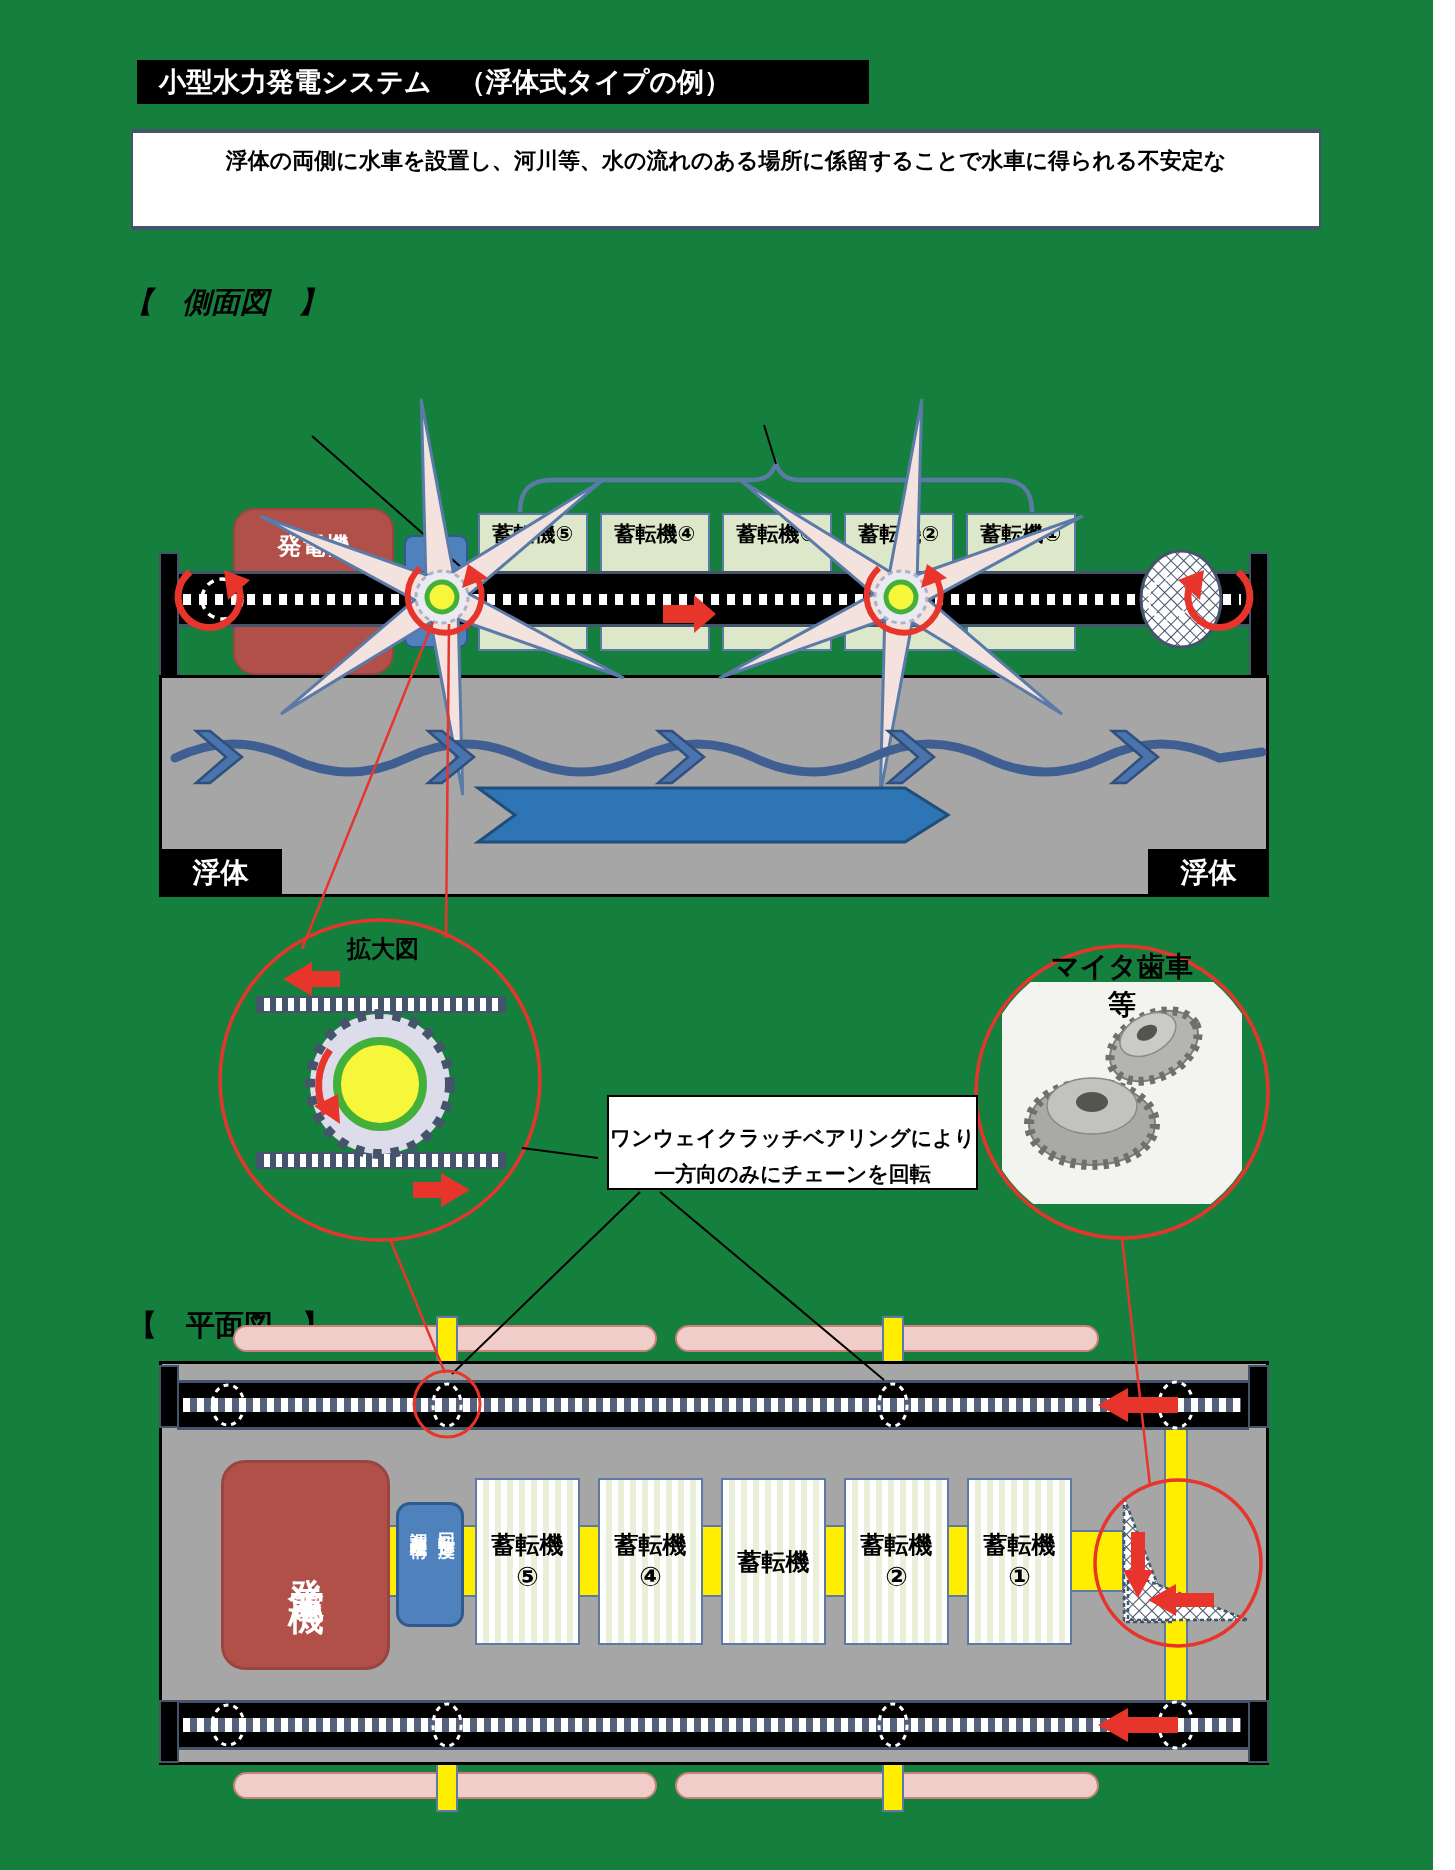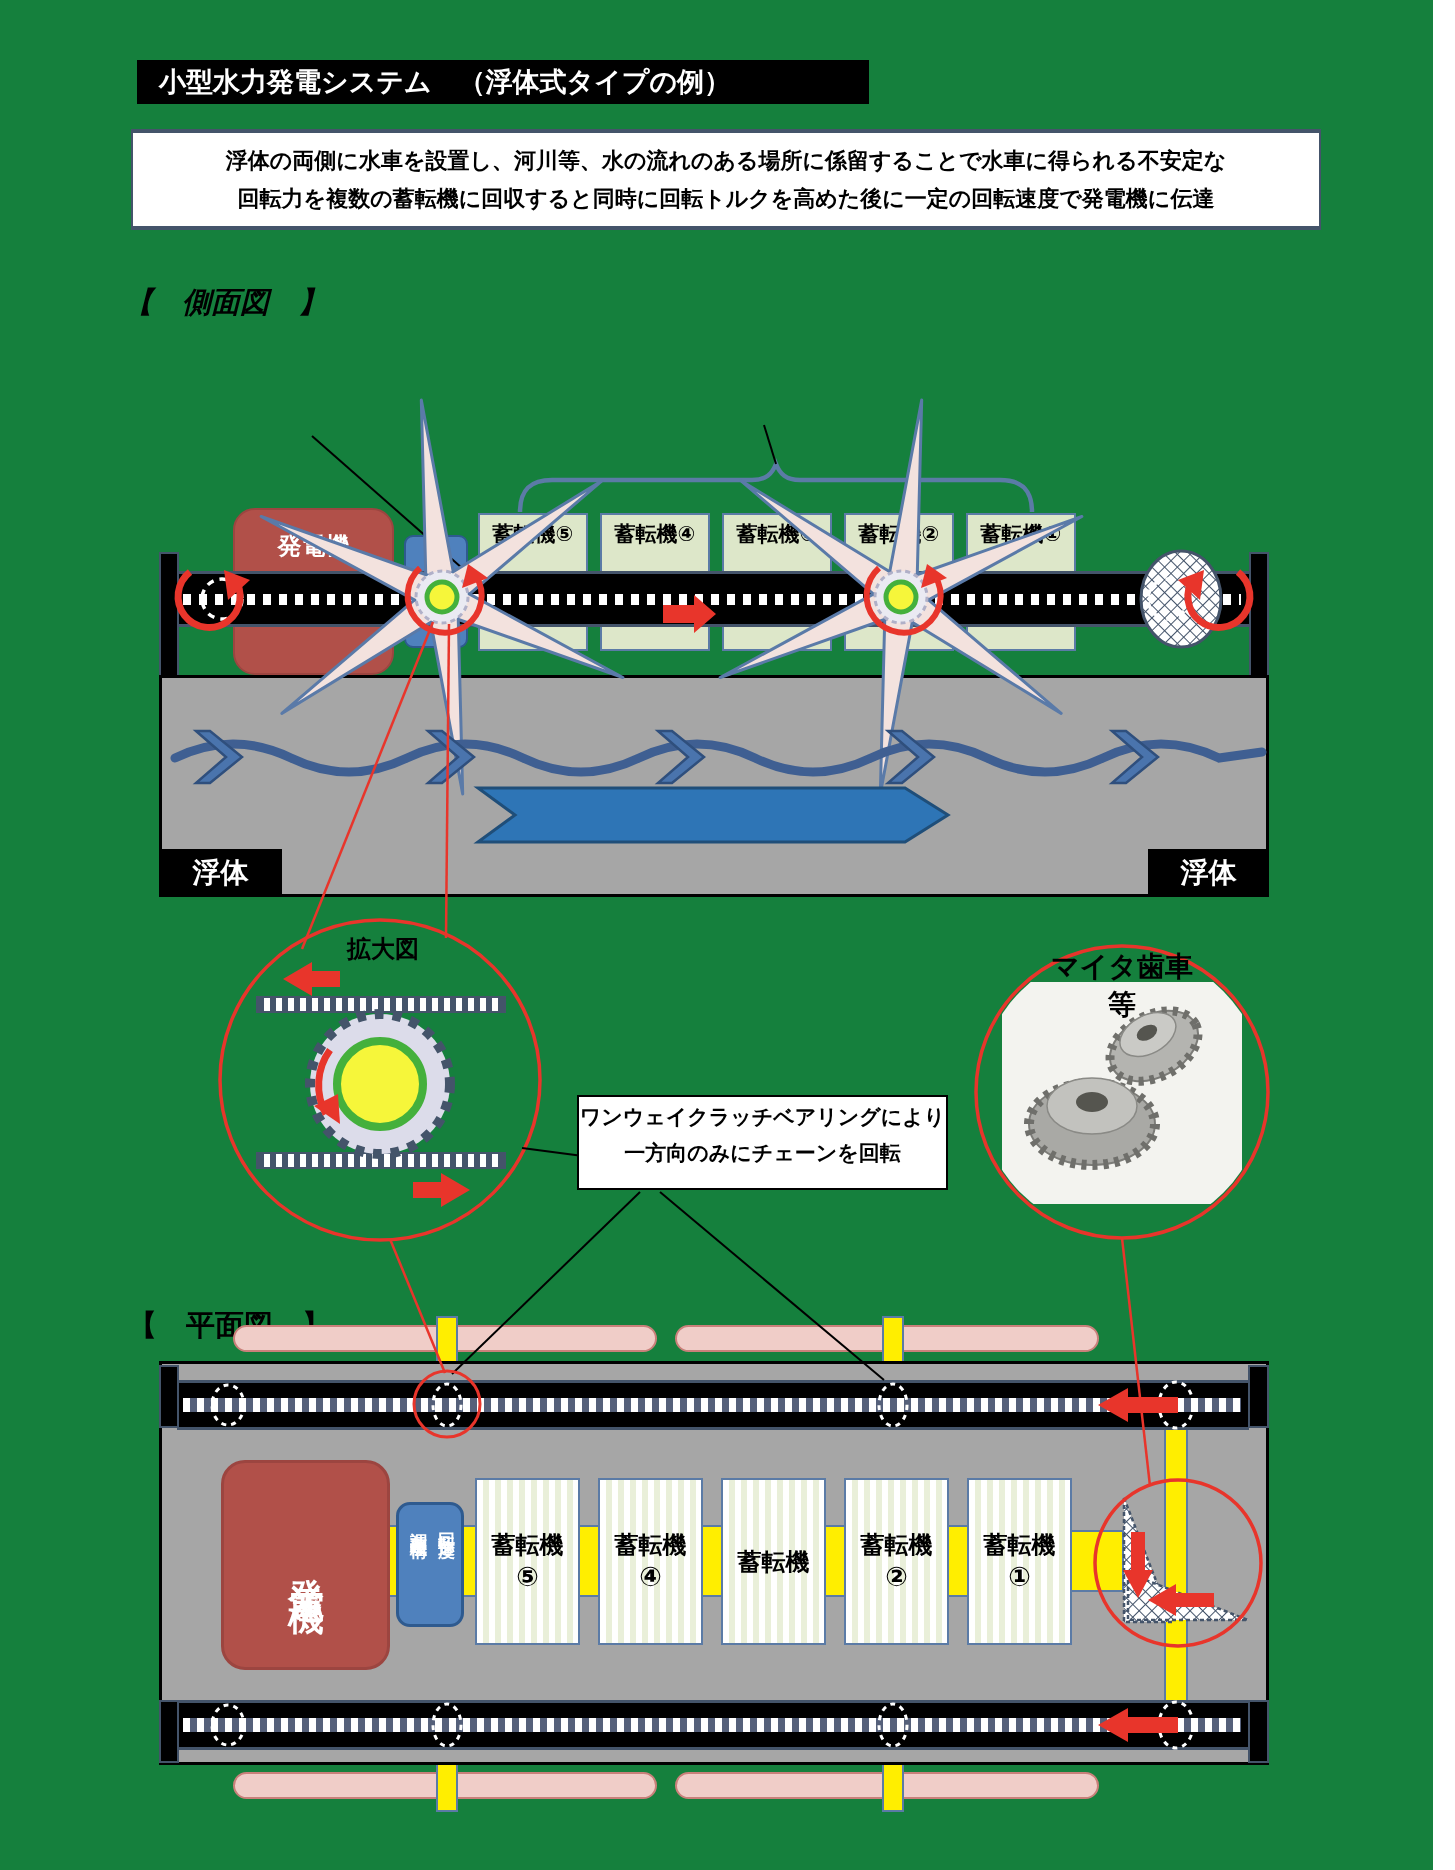--- a/index.html
+++ b/index.html
@@ -52,21 +52,20 @@
   #svg-overlay{position:absolute;left:0;top:0;z-index:5;pointer-events:none;}
 </style>
 </head>
 <body>
 
 <div id="page">
 
   <div id="title-bar" class="abs">小型水力発電システム　（浮体式タイプの例）</div>
   <div id="desc-box" class="abs">
     <div>浮体の両側に水車を設置し、河川等、水の流れのある場所に係留することで水車に得られる不安定な</div>
-    <div>回転力を複数の蓄転機に回収すると同時に回転トルクを高めた後に一定の回転速度で発電機に伝達</div>
   </div>
 
   <div class="abs section-heading" style="left:124px;top:283px;font-style:italic;">【　側面図　】</div>
 
 
 
   <div id="gen-side" class="abs" style="left:233px;top:508px;width:161px;height:167px;">
     <span>発電機</span>
   </div>
   <div id="reg-side" class="abs" style="left:404px;top:535px;width:64px;height:113px;"></div>
@@ -96,21 +95,21 @@
   <div id="water" class="abs" style="left:159px;top:675px;width:1110px;height:222px;"></div>
   <div class="floatlbl abs" style="left:159px;top:849px;width:123px;height:48px;">浮体</div>
   <div class="floatlbl abs" style="left:1148px;top:849px;width:121px;height:48px;">浮体</div>
 
   <div class="circ-lbl abs" style="left:318px;top:933px;width:130px;font-size:24px;">拡大図</div>
   <div class="mini-chain abs" style="left:256px;top:996px;width:246px;"></div>
   <div class="mini-chain abs" style="left:256px;top:1152px;width:246px;"></div>
 
   <div class="circ-lbl abs" style="left:1032px;top:948px;width:180px;font-size:28px;">マイタ歯車　等</div>
 
-  <div class="callout abs" style="left:577px;top:1095px;width:371px;height:95px;font-size:21px;line-height:1.7;padding-top:3px;z-index:6;">
+  <div class="callout abs" style="left:607px;top:1095px;width:371px;height:95px;font-size:21px;line-height:1.7;padding-top:24px;z-index:6;">
     <div>ワンウェイクラッチベアリングにより</div>
     <div>一方向のみにチェーンを回転</div>
   </div>
 
   <div class="abs section-heading" style="left:128px;top:1258px;margin-top:48px;">【　平面図　】</div>
 
   <div class="capsule abs" style="left:233px;top:1325px;width:424px;height:27px;"></div>
   <div class="capsule abs" style="left:675px;top:1325px;width:424px;height:27px;"></div>
   <div class="capsule abs" style="left:233px;top:1772px;width:424px;height:27px;"></div>
   <div class="capsule abs" style="left:675px;top:1772px;width:424px;height:27px;"></div>

